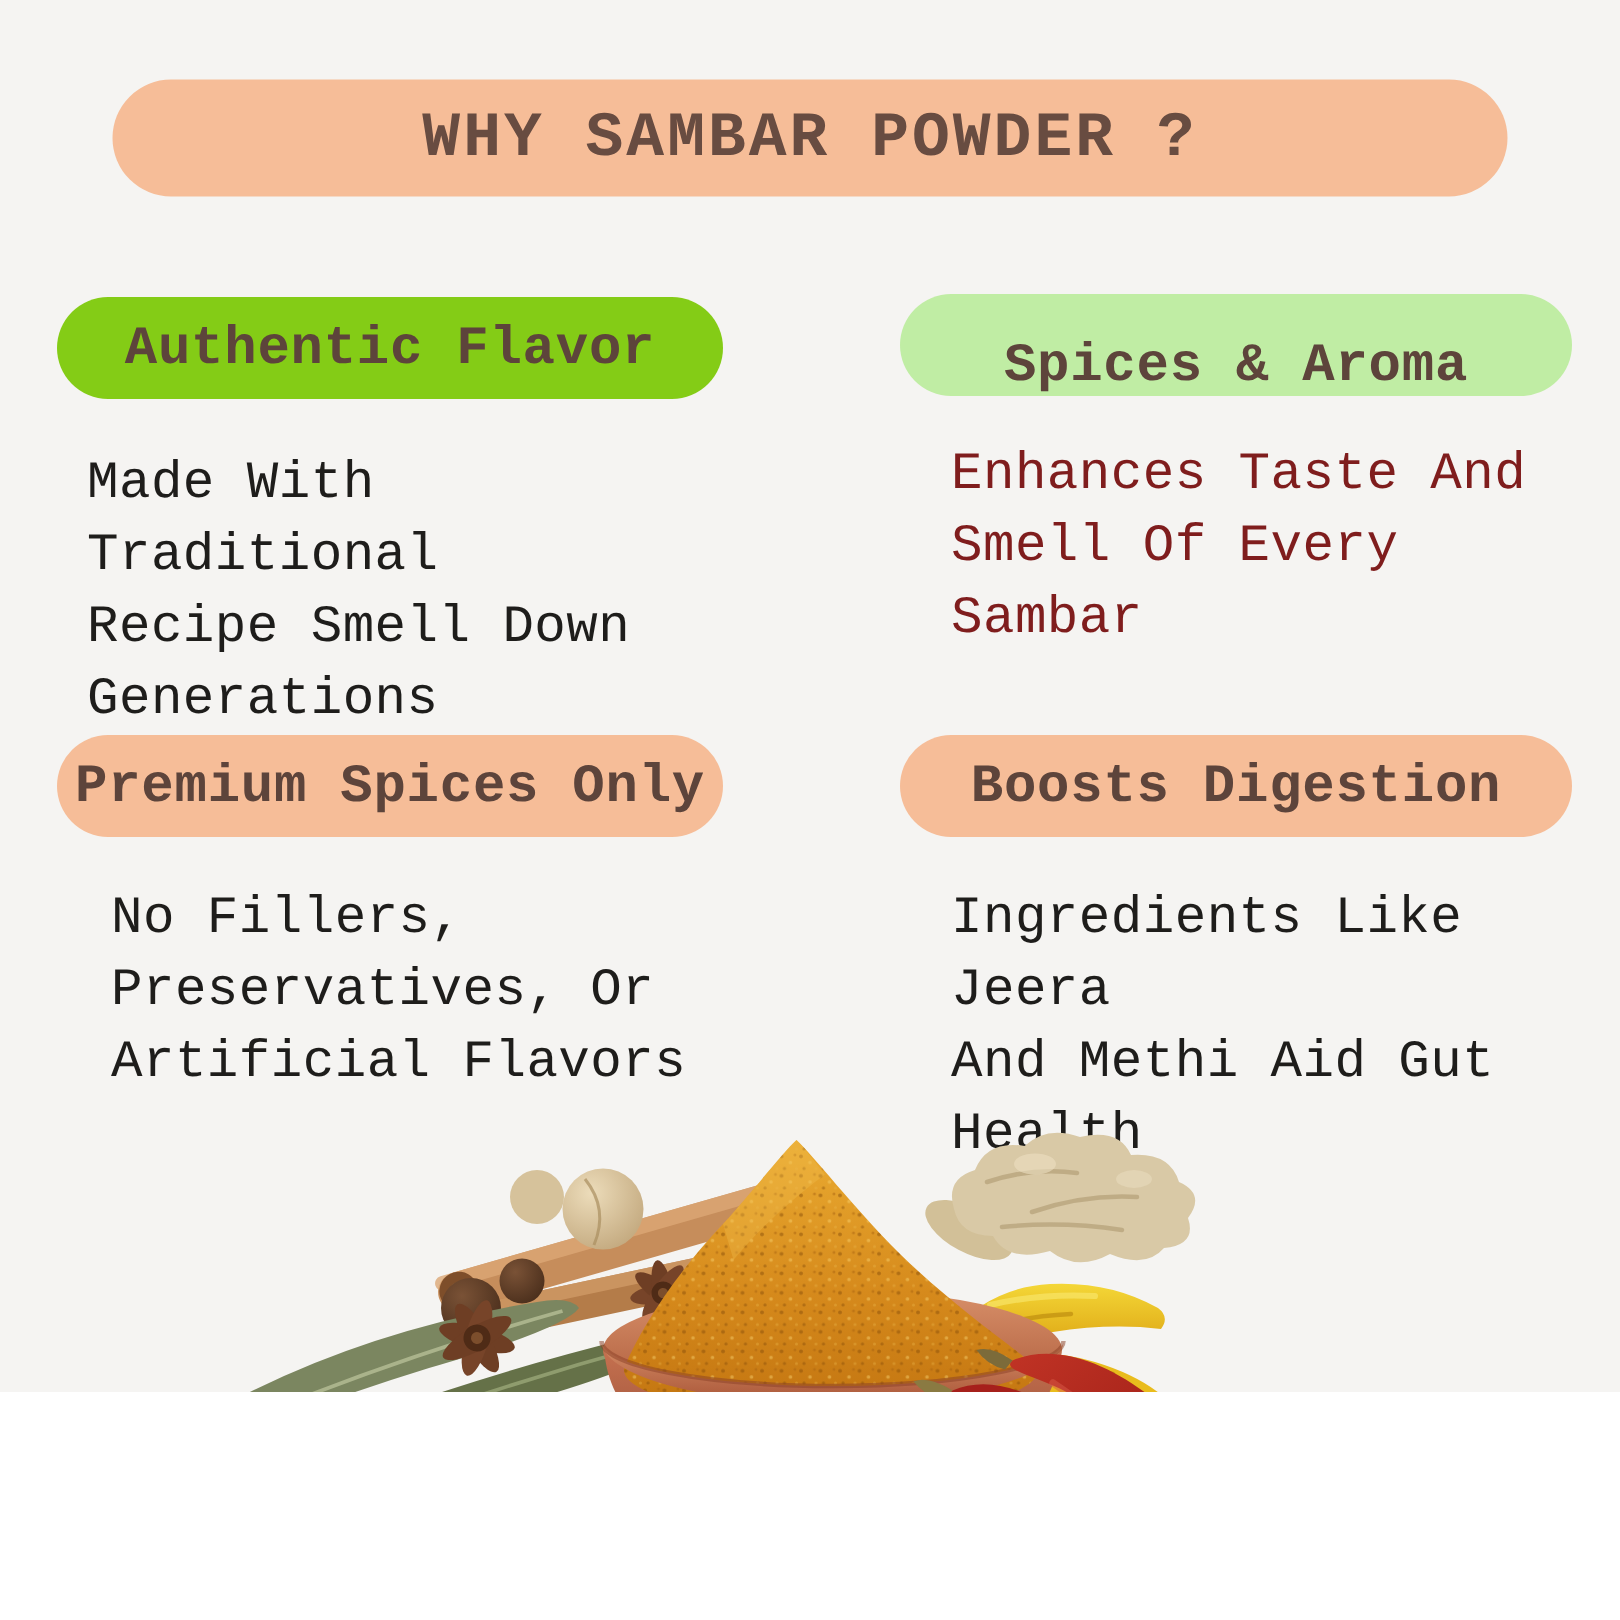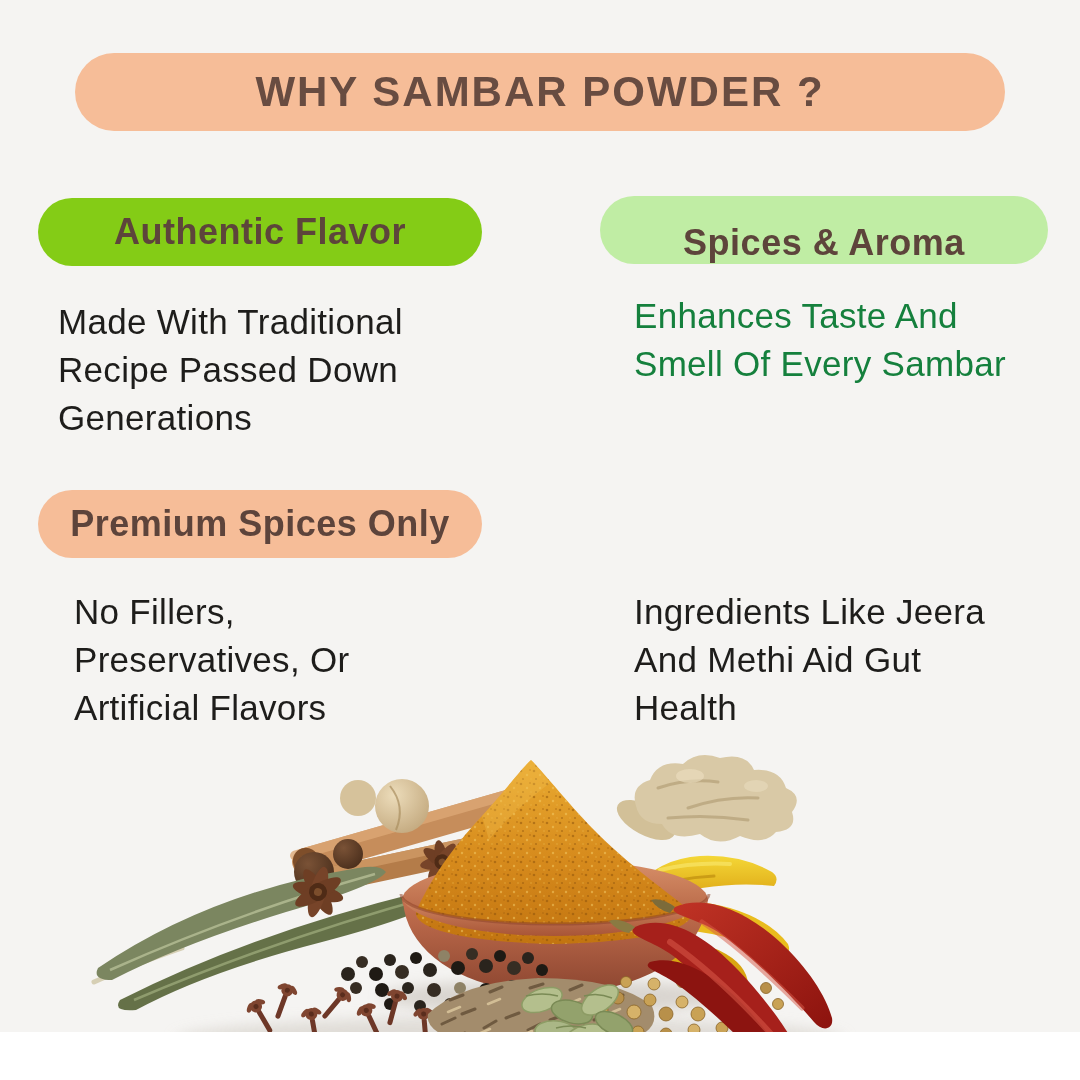--- a/index.html
+++ b/index.html
@@ -1,18 +1,18 @@
 <!DOCTYPE html>
 <html><head>
 <meta charset="utf-8">
 <style>
   html,body{margin:0;padding:0;}
   .canvas{
-    position:relative;width:1080px;height:1032px;overflow:hidden;
-    font-family:Liberation Sans, sans-serif;
+    position:relative;width:1080px;height:928px;overflow:hidden;
+    font-family:Liberation Mono, monospace;
   }
   .header-pill{
     position:absolute;left:75px;top:53px;width:930px;height:78px;
     border-radius:40px;display:flex;align-items:center;justify-content:center;
   }
   .header-pill span{font-size:42px;font-weight:bold;letter-spacing:2px;}
   .pill{
     position:absolute;height:68px;border-radius:34px;
     display:flex;align-items:center;justify-content:center;
   }
@@ -38,36 +38,39 @@
 <div class="canvas" style="background-color: rgb(245, 244, 242);">
 
   <div class="header-pill" style="background-color: rgb(246, 189, 152);">
     <span style="color: rgb(104, 76, 65);">WHY SAMBAR POWDER ?</span>
   </div>
 
   <div class="pill p0" style="background-color: #84cc16;">
     <span style="color: rgb(93, 68, 59);">Authentic Flavor</span>
   </div>
   <p class="body-text b0" style="color: rgb(30, 29, 27);">Made With Traditional
-Recipe Passed Down
+Recipe Smell Down
 Generations</p>
 
   <div class="pill p1" style="background-color: rgb(192, 237, 164);">
     <span style="color: rgb(93, 68, 59);">Spices &amp; Aroma</span>
   </div>
-  <p class="body-text b1" style="color: #15803d;">Enhances Taste And
+  <p class="body-text b1" style="color: #7f1d1d;">Enhances Taste And
 Smell Of Every Sambar</p>
 
   <div class="pill p2" style="background-color: rgb(246, 189, 152);">
     <span style="color: rgb(93, 68, 59);">Premium Spices Only</span>
   </div>
   <p class="body-text b2" style="color: rgb(30, 29, 27);">No Fillers,
 Preservatives, Or
 Artificial Flavors</p>
 
+  <div class="pill p3" style="background-color: rgb(246, 189, 152);">
+    <span style="color: rgb(93, 68, 59);">Boosts Digestion</span>
+  </div>
   <p class="body-text b3" style="color: rgb(30, 29, 27);">Ingredients Like Jeera
 And Methi Aid Gut
 Health</p>
 
   <svg class="spice-art" viewBox="0 0 770 330" role="img" aria-label="Terracotta bowl heaped with orange sambar powder surrounded by whole spices: dried ginger, turmeric fingers, red chilies, coriander seeds, green cardamom, cumin seeds, cloves, black peppercorns, bay leaves, star anise, cinnamon sticks and nutmeg">
     <defs>
       <linearGradient id="powderG" x1="0" y1="0" x2="0" y2="1">
         <stop offset="0" stop-color="#eaab31"></stop>
           <stop offset=".55" stop-color="#d68a1c"></stop>
           <stop offset="1" stop-color="#c27410"></stop>

